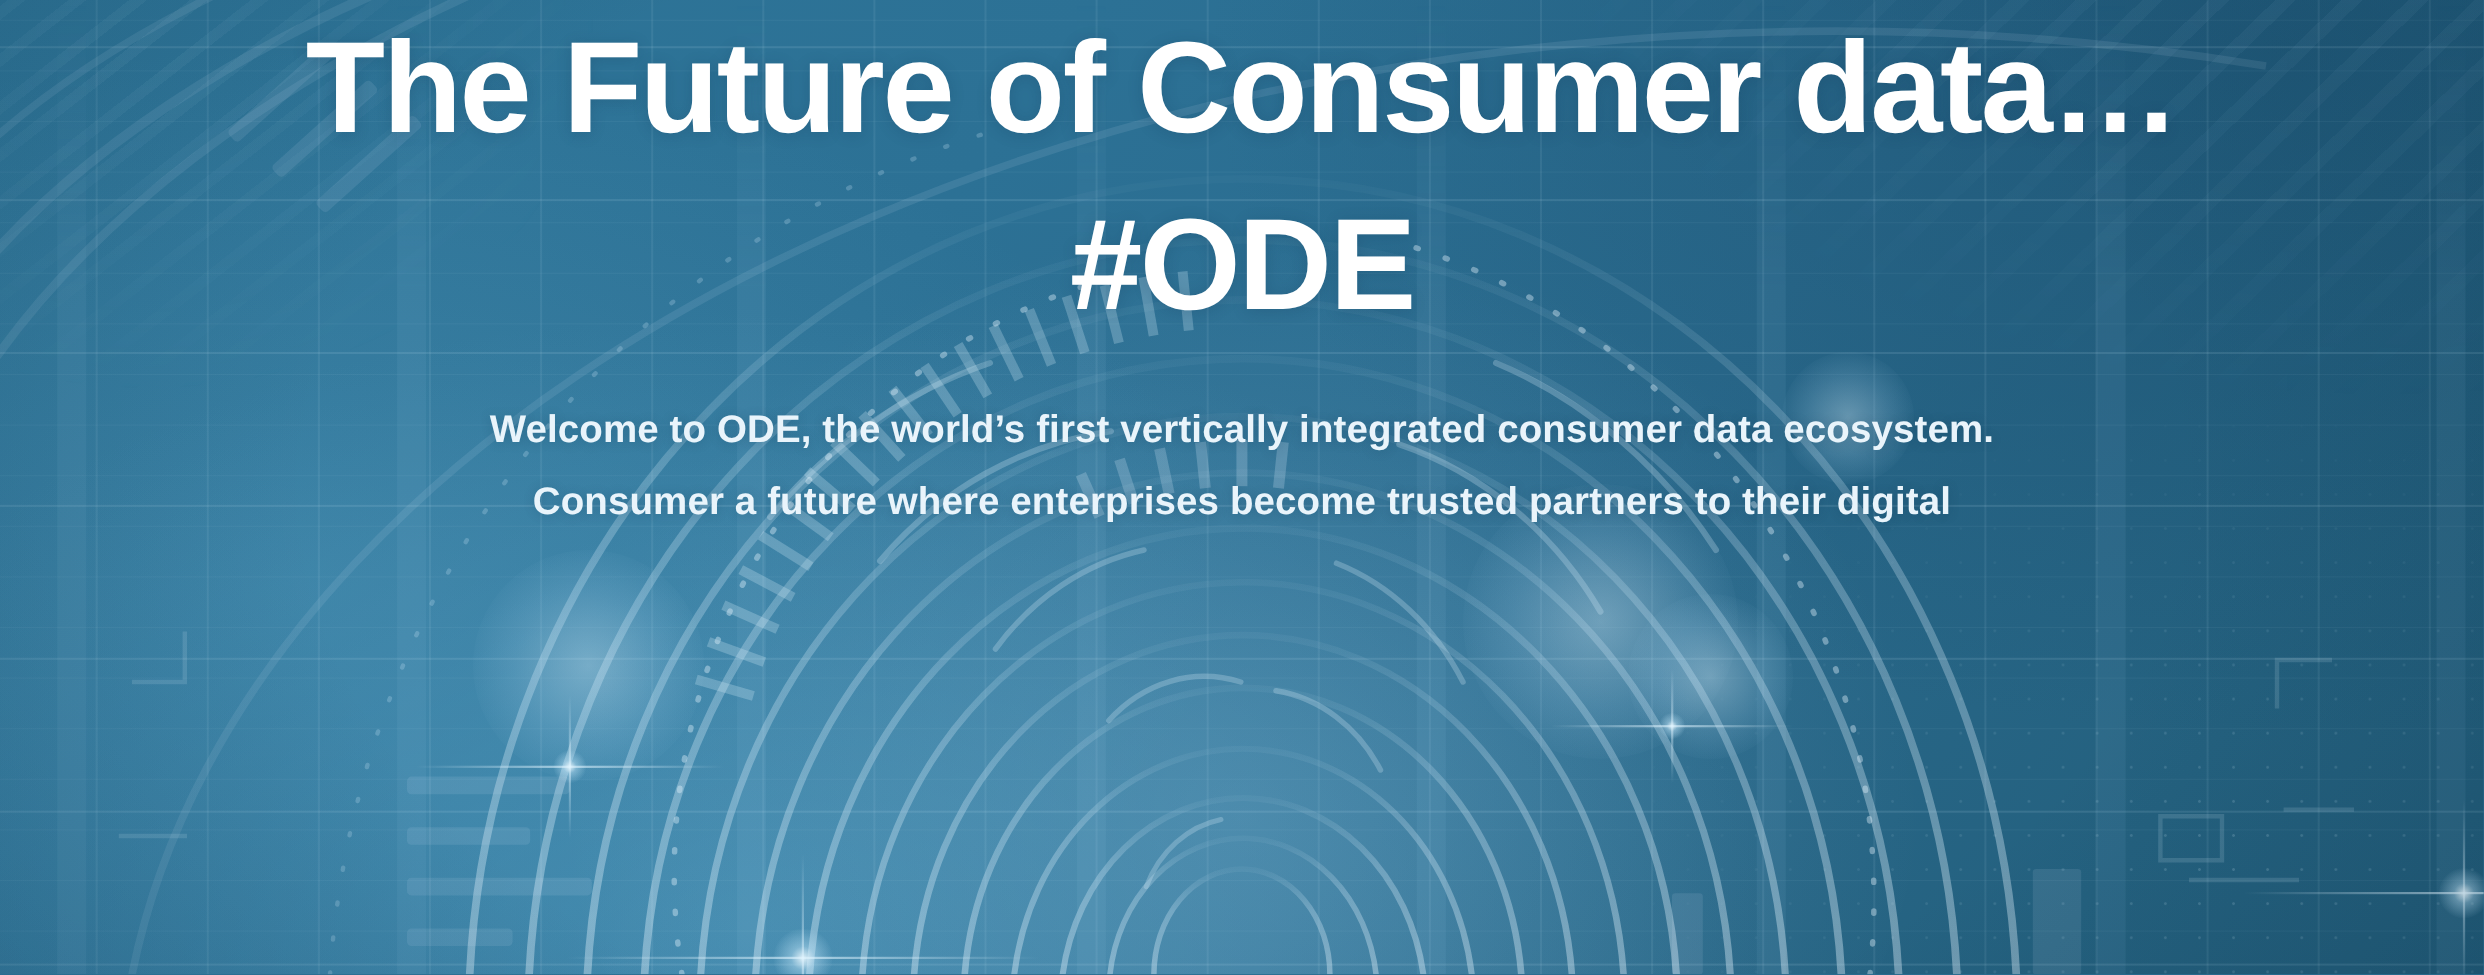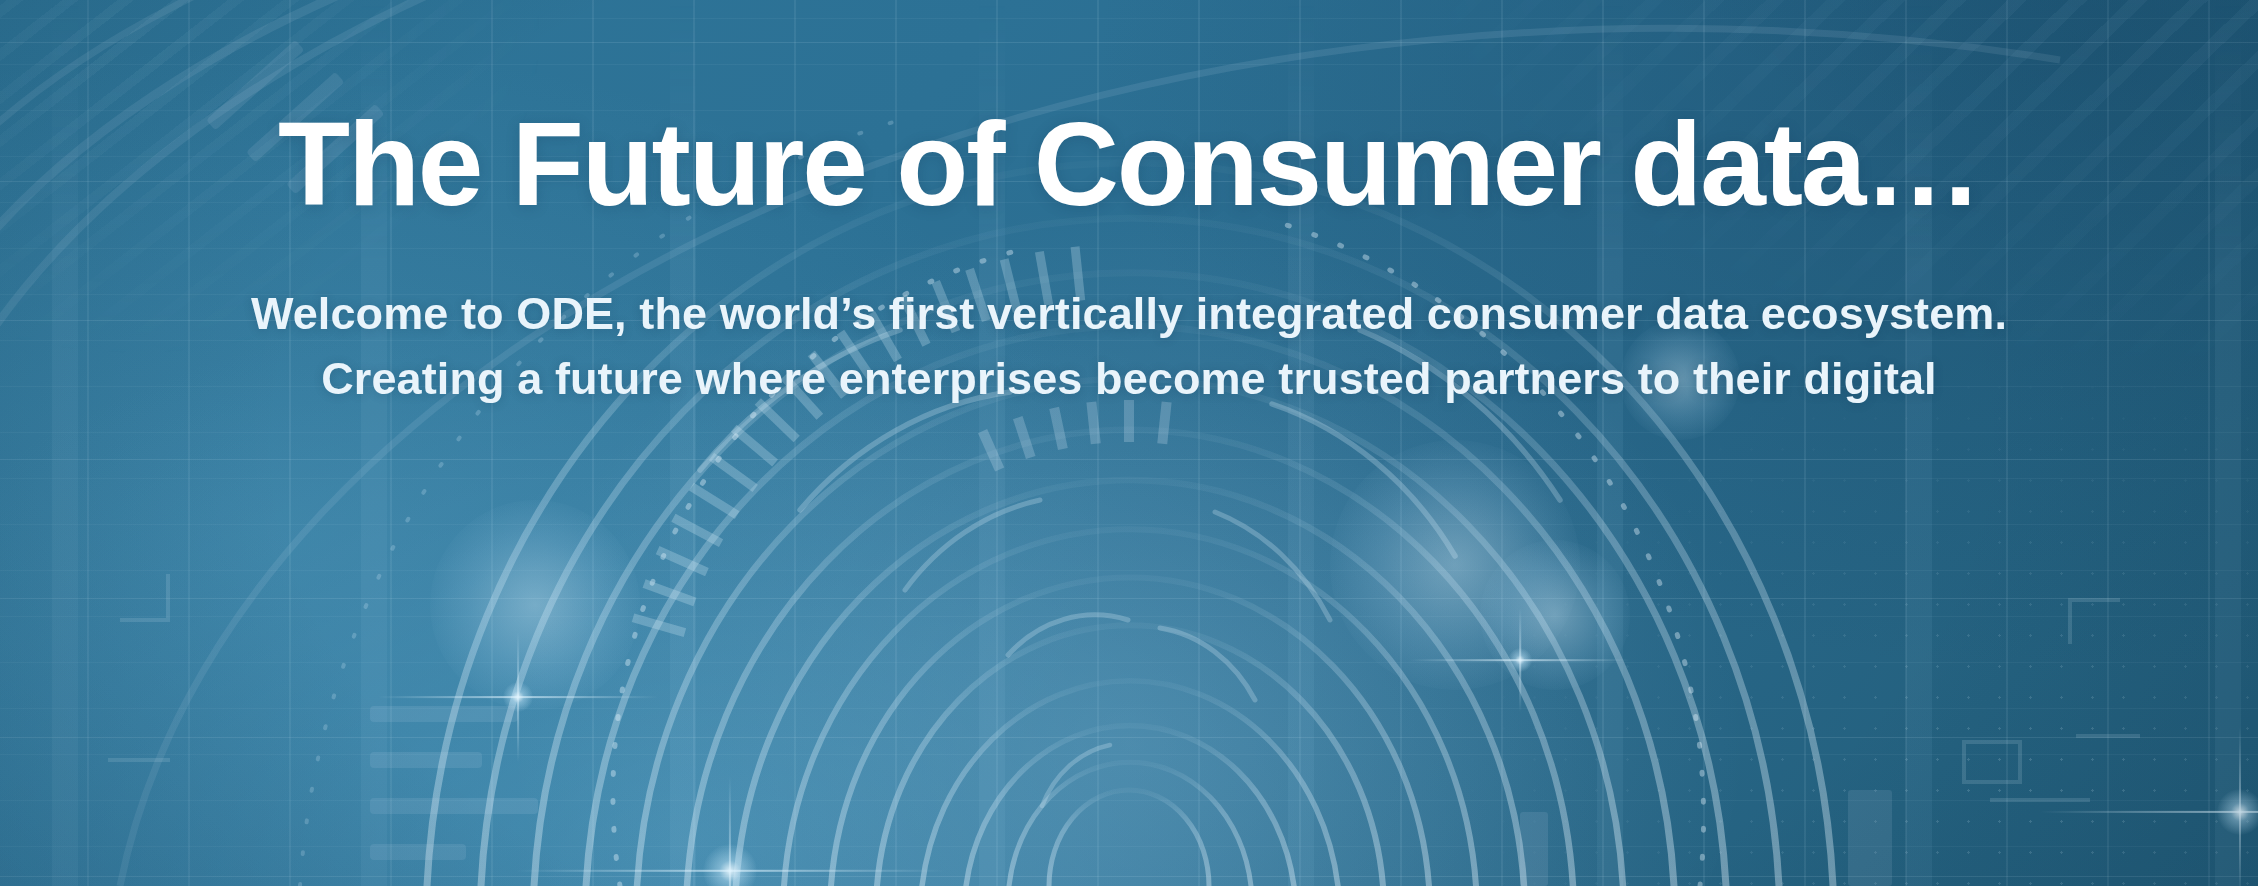--- a/index.html
+++ b/index.html
@@ -131,21 +131,20 @@
 
   
   .content {
     position:relative;
     z-index:9;
     width:100%;
     height:100%;
     display:flex;
     flex-direction:column;
     align-items:center;
-    padding-top:84px;
   }
 
   .headline {
     width:2214px;
     text-align:center;
     color:#ffffff;
     font-family:"Liberation Sans", sans-serif;
     font-weight:700;
     font-size:118px;
     line-height:161px;
@@ -154,21 +153,21 @@
   }
   .headline .hl-line { display:block; white-space:nowrap; }
 
   .subtitle {
     margin-top:36px;
     width:1800px;
     text-align:center;
     color:#e9f4fb;
     font-family:"Liberation Sans", sans-serif;
     font-weight:700;
-    font-size:45px;
+    font-size:35px;
     line-height:65px;
     letter-spacing:.1px;
     text-shadow:0 1px 10px rgba(13,52,78,.22);
   }
   .subtitle .sub-line { display:block; }
 </style>
 </head>
 <body>
 
 <section class="hero">
@@ -383,21 +382,22 @@
     <div class="hbar" style="width:220px; height:1.6px;"></div>
     <div class="vbar" style="width:1.6px; height:104px;"></div>
   </div>
 
   <div class="bg-layer bg-vignette"></div>
 
   <div class="content">
 
     <h1 class="headline">
       <span class="hl-line">The Future of Consumer data…</span>
+      <span class="hl-line">#ODE</span>
     </h1>
 
     <p class="subtitle">
       <span class="sub-line">Welcome to ODE, the world’s first vertically integrated consumer data ecosystem.</span>
-      <span class="sub-line">Creating a future where enterprises become trusted partners to their digital</span>
+      <span class="sub-line">Consumer a future where enterprises become trusted partners to their digital</span>
     </p>
 
   </div>
 </section>
 
 </body></html>

